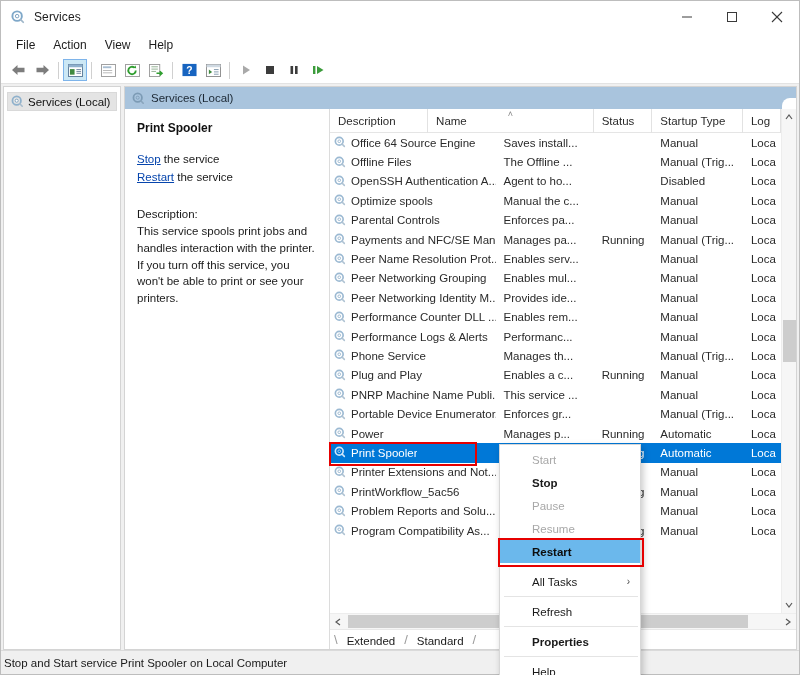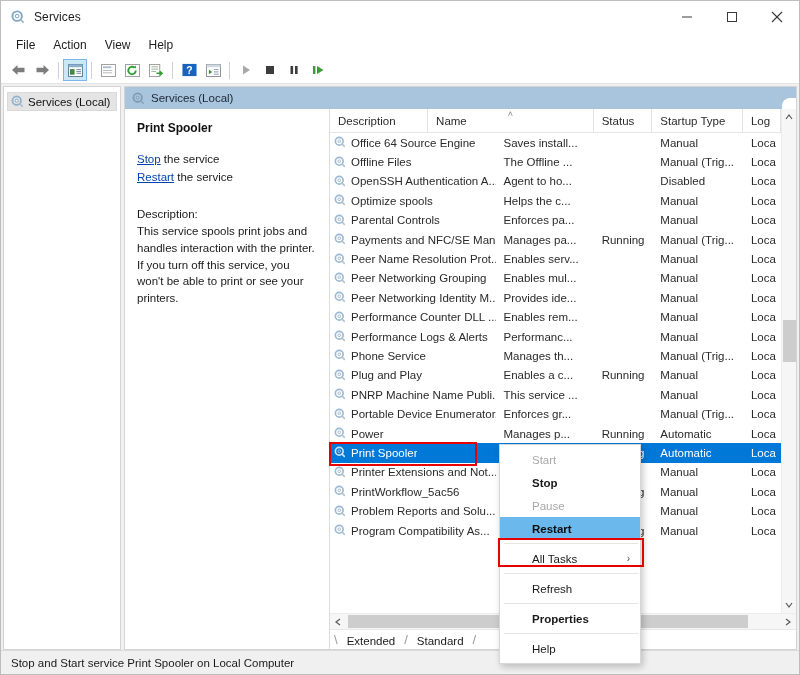--- a/index.html
+++ b/index.html
@@ -212,21 +212,21 @@
     position: relative;
   }
   .tabslash { color: #9a9a9a; font-size: 13px; line-height: 18px; }
 
   
   .statusbar {
     height: 24px; min-height: 24px;
     background: #f0f0f0;
     border-top: 1px solid #dadada;
     display: flex; align-items: center;
-    padding-left: 10px;
+    padding-left: 3px;
     font-size: 11.5px; color: #1a1a1a;
   }
 
   
   .ctxmenu {
     position: absolute;
     left: 498px; top: 443px;
     width: 142px;
     background: #ffffff;
     border: 1px solid #d7d7d7;
@@ -497,21 +497,21 @@
                     <div class="cell name" style="width: 176px;">
                       <span class="gear">
                         <svg width="12" height="12" viewBox="0 0 16 16">
                           <circle cx="7" cy="7" r="5.2" fill="none" stroke="#9bb9d2" stroke-width="2.2"></circle>
                           <circle cx="7" cy="7" r="1.8" fill="#ffffff" stroke="#87a8c4" stroke-width="1"></circle>
                           <path d="M10.8 10.8 l3 3" stroke="#b0c3d3" stroke-width="2" stroke-linecap="round"></path>
                         </svg>
                       </span>
                       <span class="nm">Optimize spools</span>
                     </div>
-                    <div class="cell" style="width: 104px;">Helps the c...</div>
+                    <div class="cell" style="width: 104px;">Manual the c...</div>
                     <div class="cell" style="width: 62px;"></div>
                     <div class="cell" style="width: 96px;">Manual</div>
                     <div class="cell" style="width: 40px;">Locа</div>
                   </div>
                   <div class="row">
                     <div class="cell name" style="width: 176px;">
                       <span class="gear">
                         <svg width="12" height="12" viewBox="0 0 16 16">
                           <circle cx="7" cy="7" r="5.2" fill="none" stroke="#9bb9d2" stroke-width="2.2"></circle>
                           <circle cx="7" cy="7" r="1.8" fill="#ffffff" stroke="#87a8c4" stroke-width="1"></circle>
@@ -834,20 +834,23 @@
   <div class="ctxmenu" id="ctxmenu">
       <div class="ctxitem disabled">
         <span>Start</span>
       </div>
       <div class="ctxitem bold">
         <span>Stop</span>
       </div>
       <div class="ctxitem disabled">
         <span>Pause</span>
       </div>
+      <div class="ctxitem disabled">
+        <span>Resume</span>
+      </div>
       <div class="ctxitem hl">
         <span>Restart</span>
       </div>
       <div class="ctxsep"></div>
       <div class="ctxitem">
         <span>All Tasks</span>
         <span class="submark">›</span>
       </div>
       <div class="ctxsep"></div>
       <div class="ctxitem">

